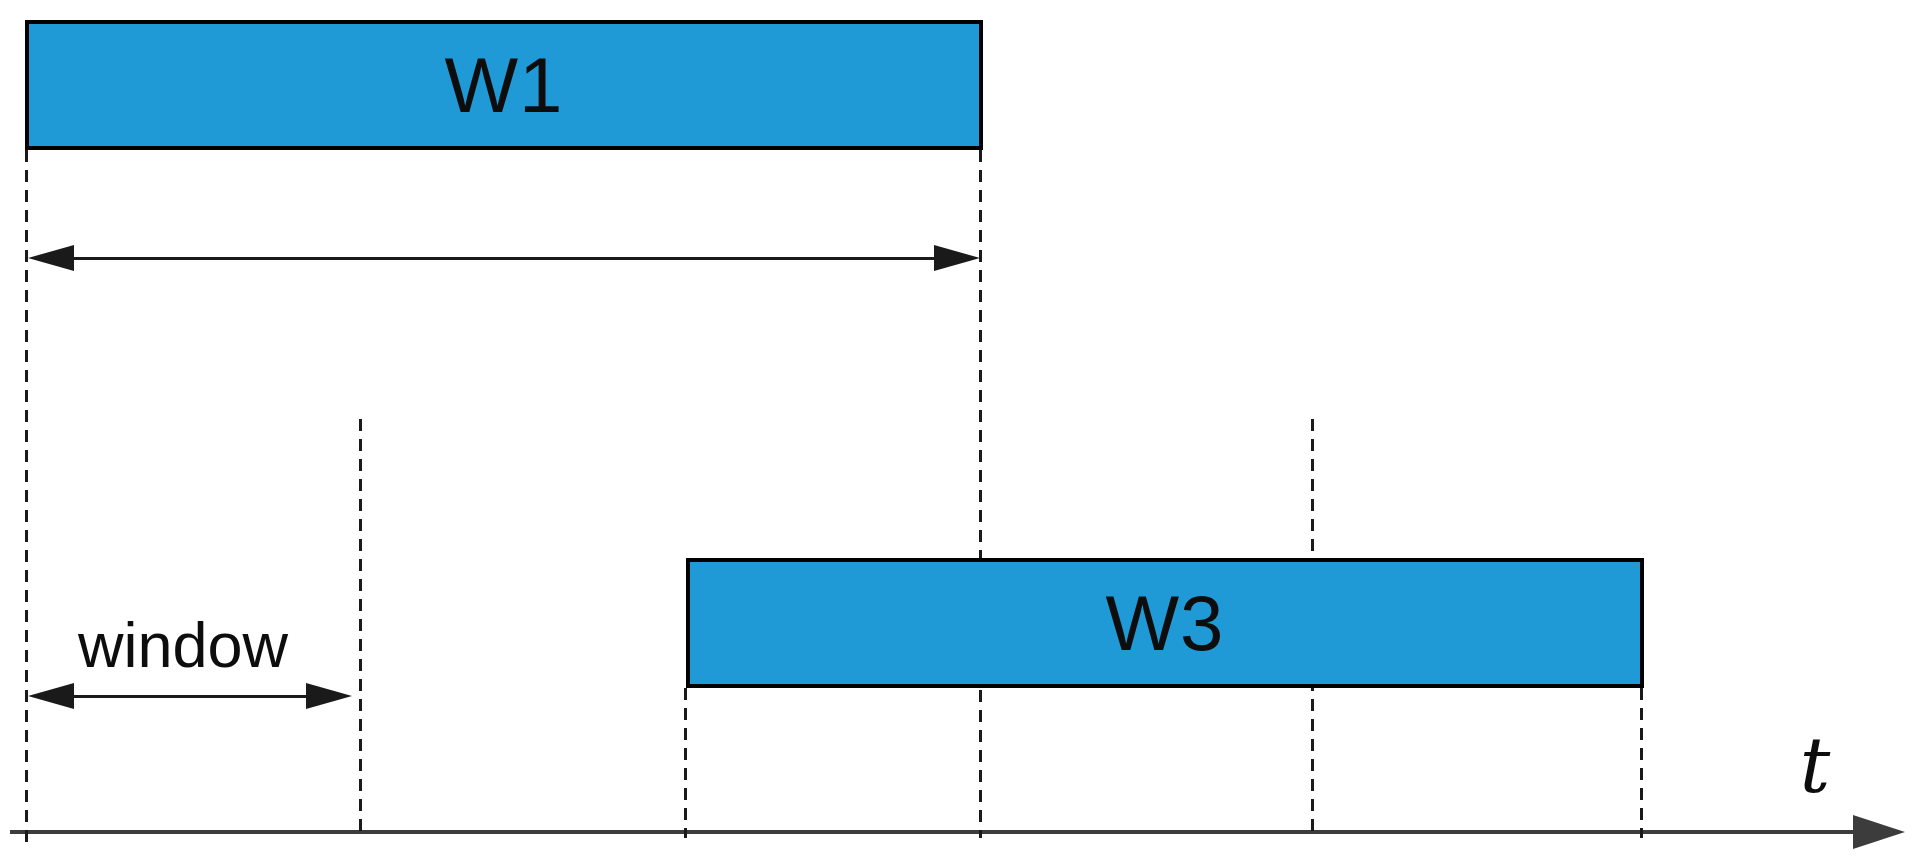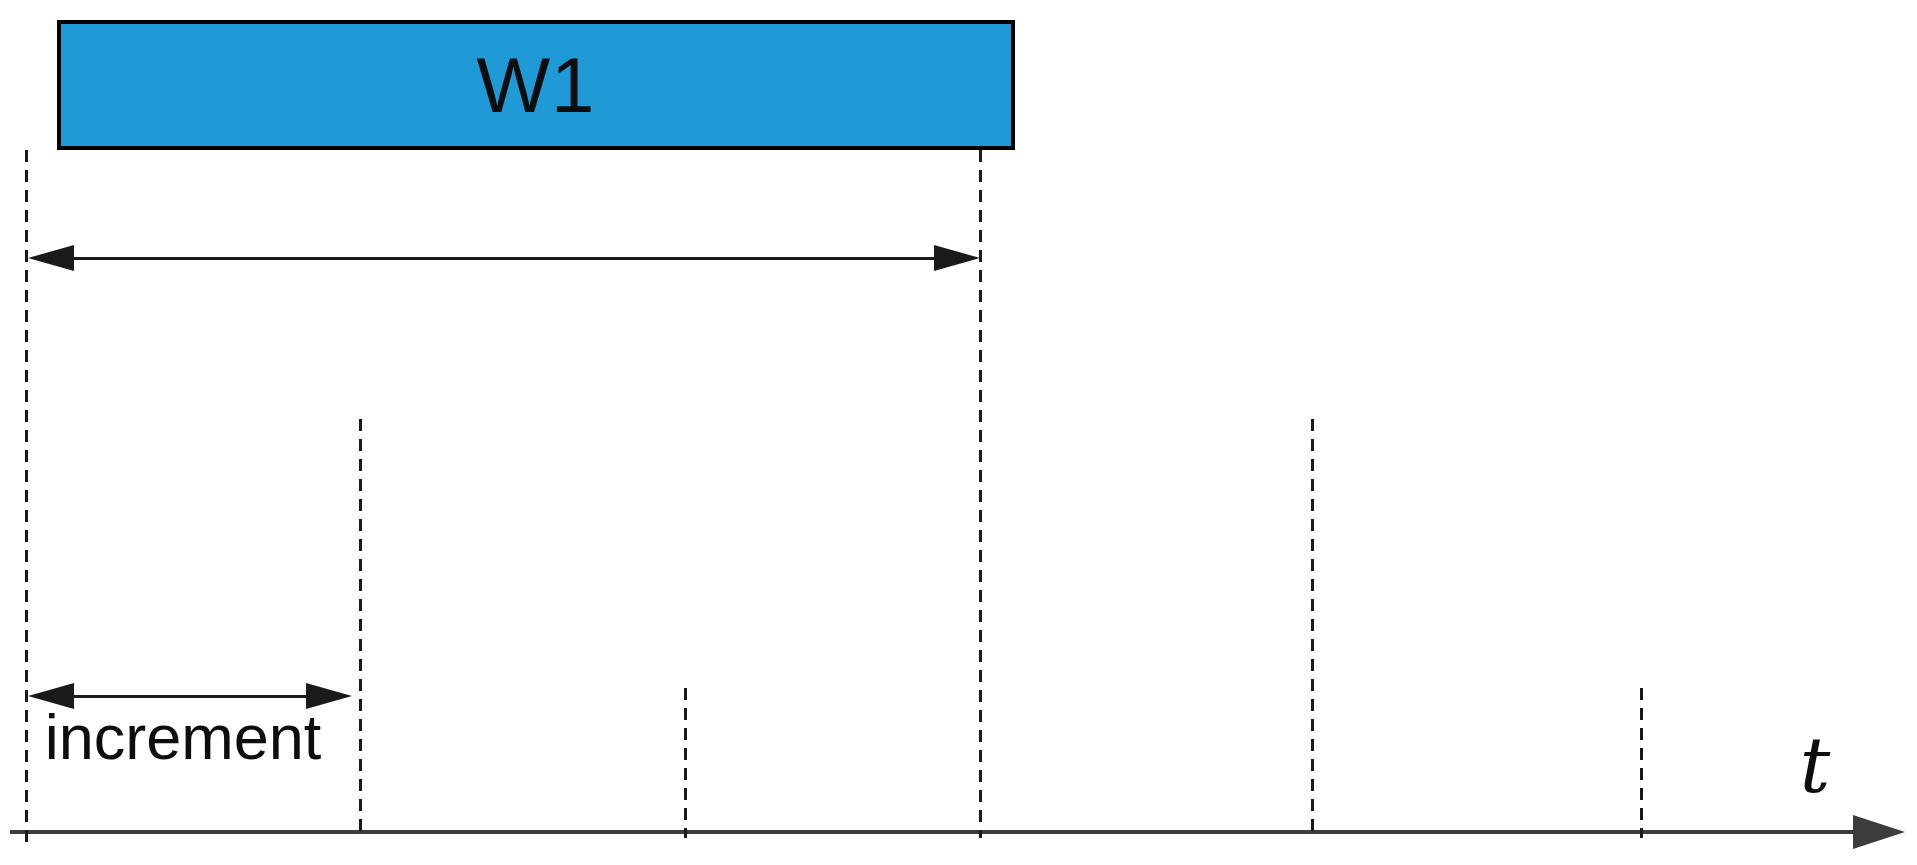--- a/index.html
+++ b/index.html
@@ -33,21 +33,20 @@
   
   .bar {
     position: absolute;
     box-sizing: border-box;
     background: var(--window-fill, #1f9ad6);
     border: 4px solid var(--window-border, #000000);
     display: flex;
     align-items: center;
     justify-content: center;
     z-index: 2;
-    margin-left: 32px;
   }
   .bar-label {
     font-size: 78px;
     line-height: 1;
     color: var(--text-color, #0d0d0d);
     letter-spacing: 1px;
   }
 
   
   .anno {
@@ -131,23 +130,26 @@
   <div class="vguide" style="left:684px; top:688px; height:150px;"></div>
   <div class="vguide" style="left:1640px;top:688px; height:150px;"></div>
 
   <div class="axis-line"></div>
   <div class="axis-head"></div>
   <div class="t-label">t</div>
 
   <div class="bar" style="left:25px; top:20px; width:958px; height:130px;">
     <span class="bar-label">W1</span>
   </div>
+  <div class="bar" style="left:686px; top:558px; width:958px; height:130px;">
+    <span class="bar-label">W3</span>
+  </div>
 
   <div class="h-arrow-line" style="left:62px; top:257px; width:884px;"></div>
   <div class="arrowhead left" style="left:28px;  top:245px;"></div>
   <div class="arrowhead right" style="left:934px; top:245px;"></div>
 
-  <div class="anno" style="left:33px; top:704px; width:300px;">increment</div>
+  <div class="anno" style="left:33px; top:612px; width:300px;">window</div>
   <div class="h-arrow-line" style="left:62px; top:695px; width:250px;"></div>
   <div class="arrowhead left" style="left:28px;  top:683px;"></div>
   <div class="arrowhead right" style="left:306px; top:683px;"></div>
 
 </div>
 
 </body></html>

